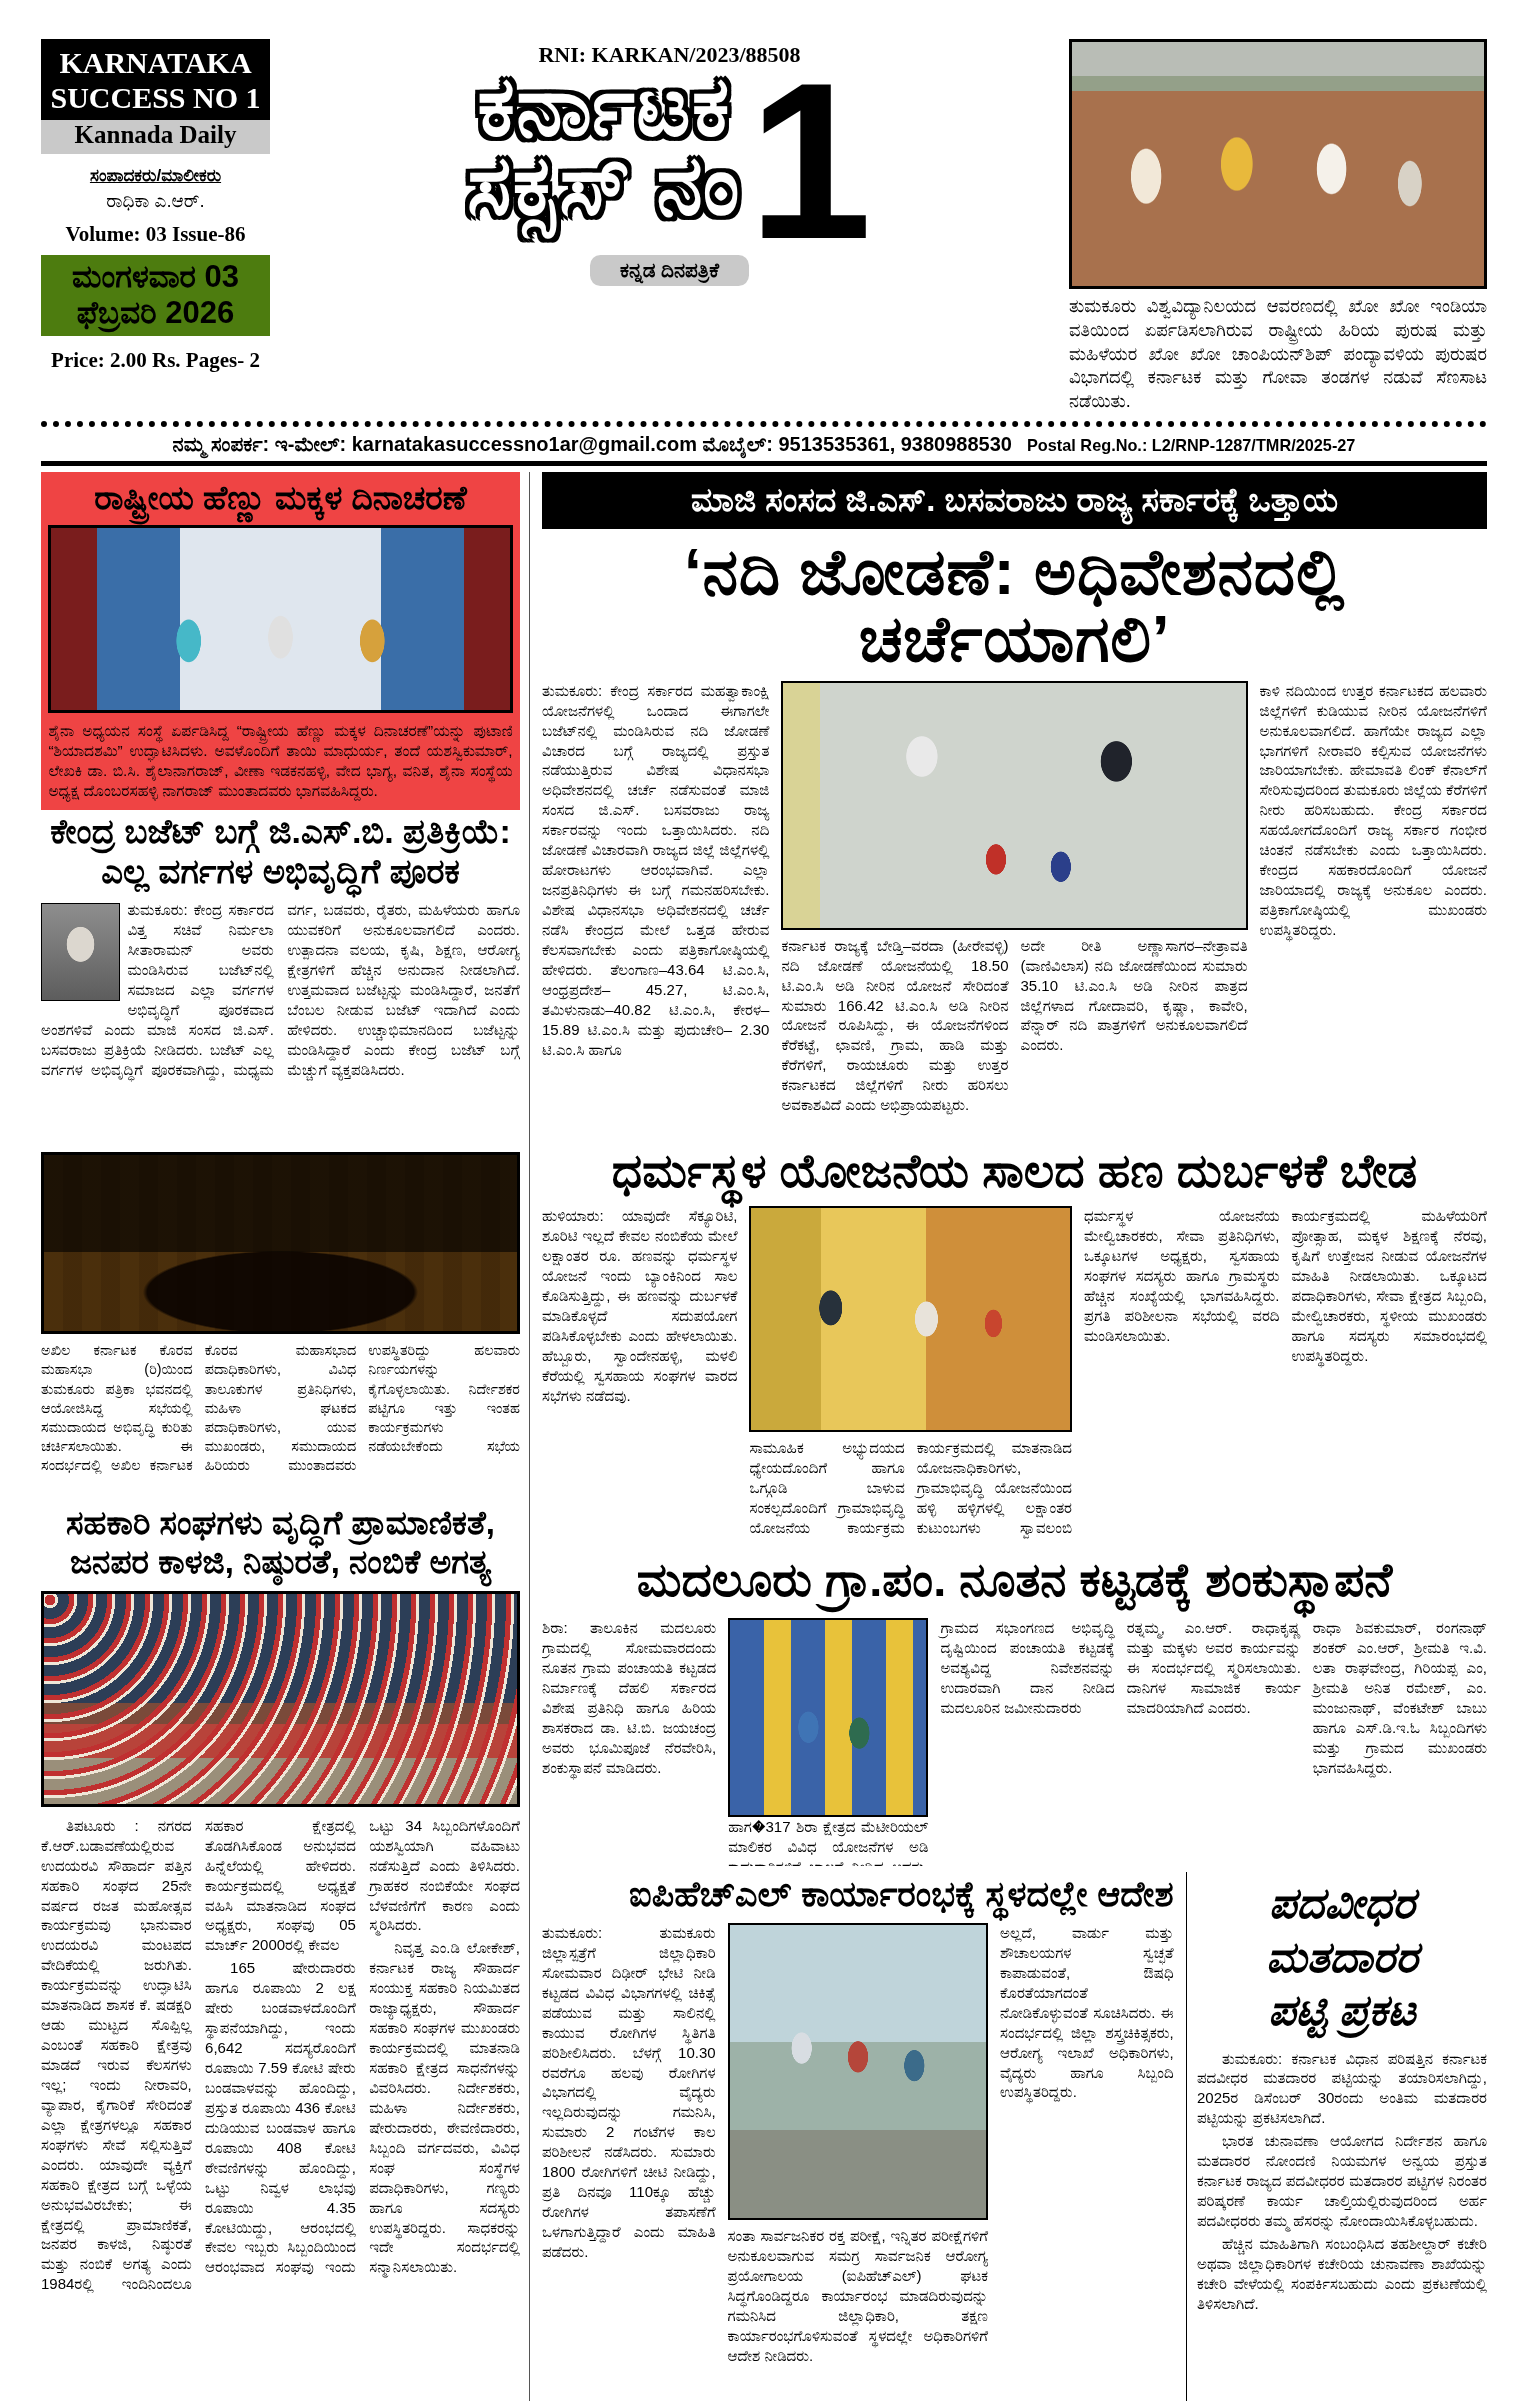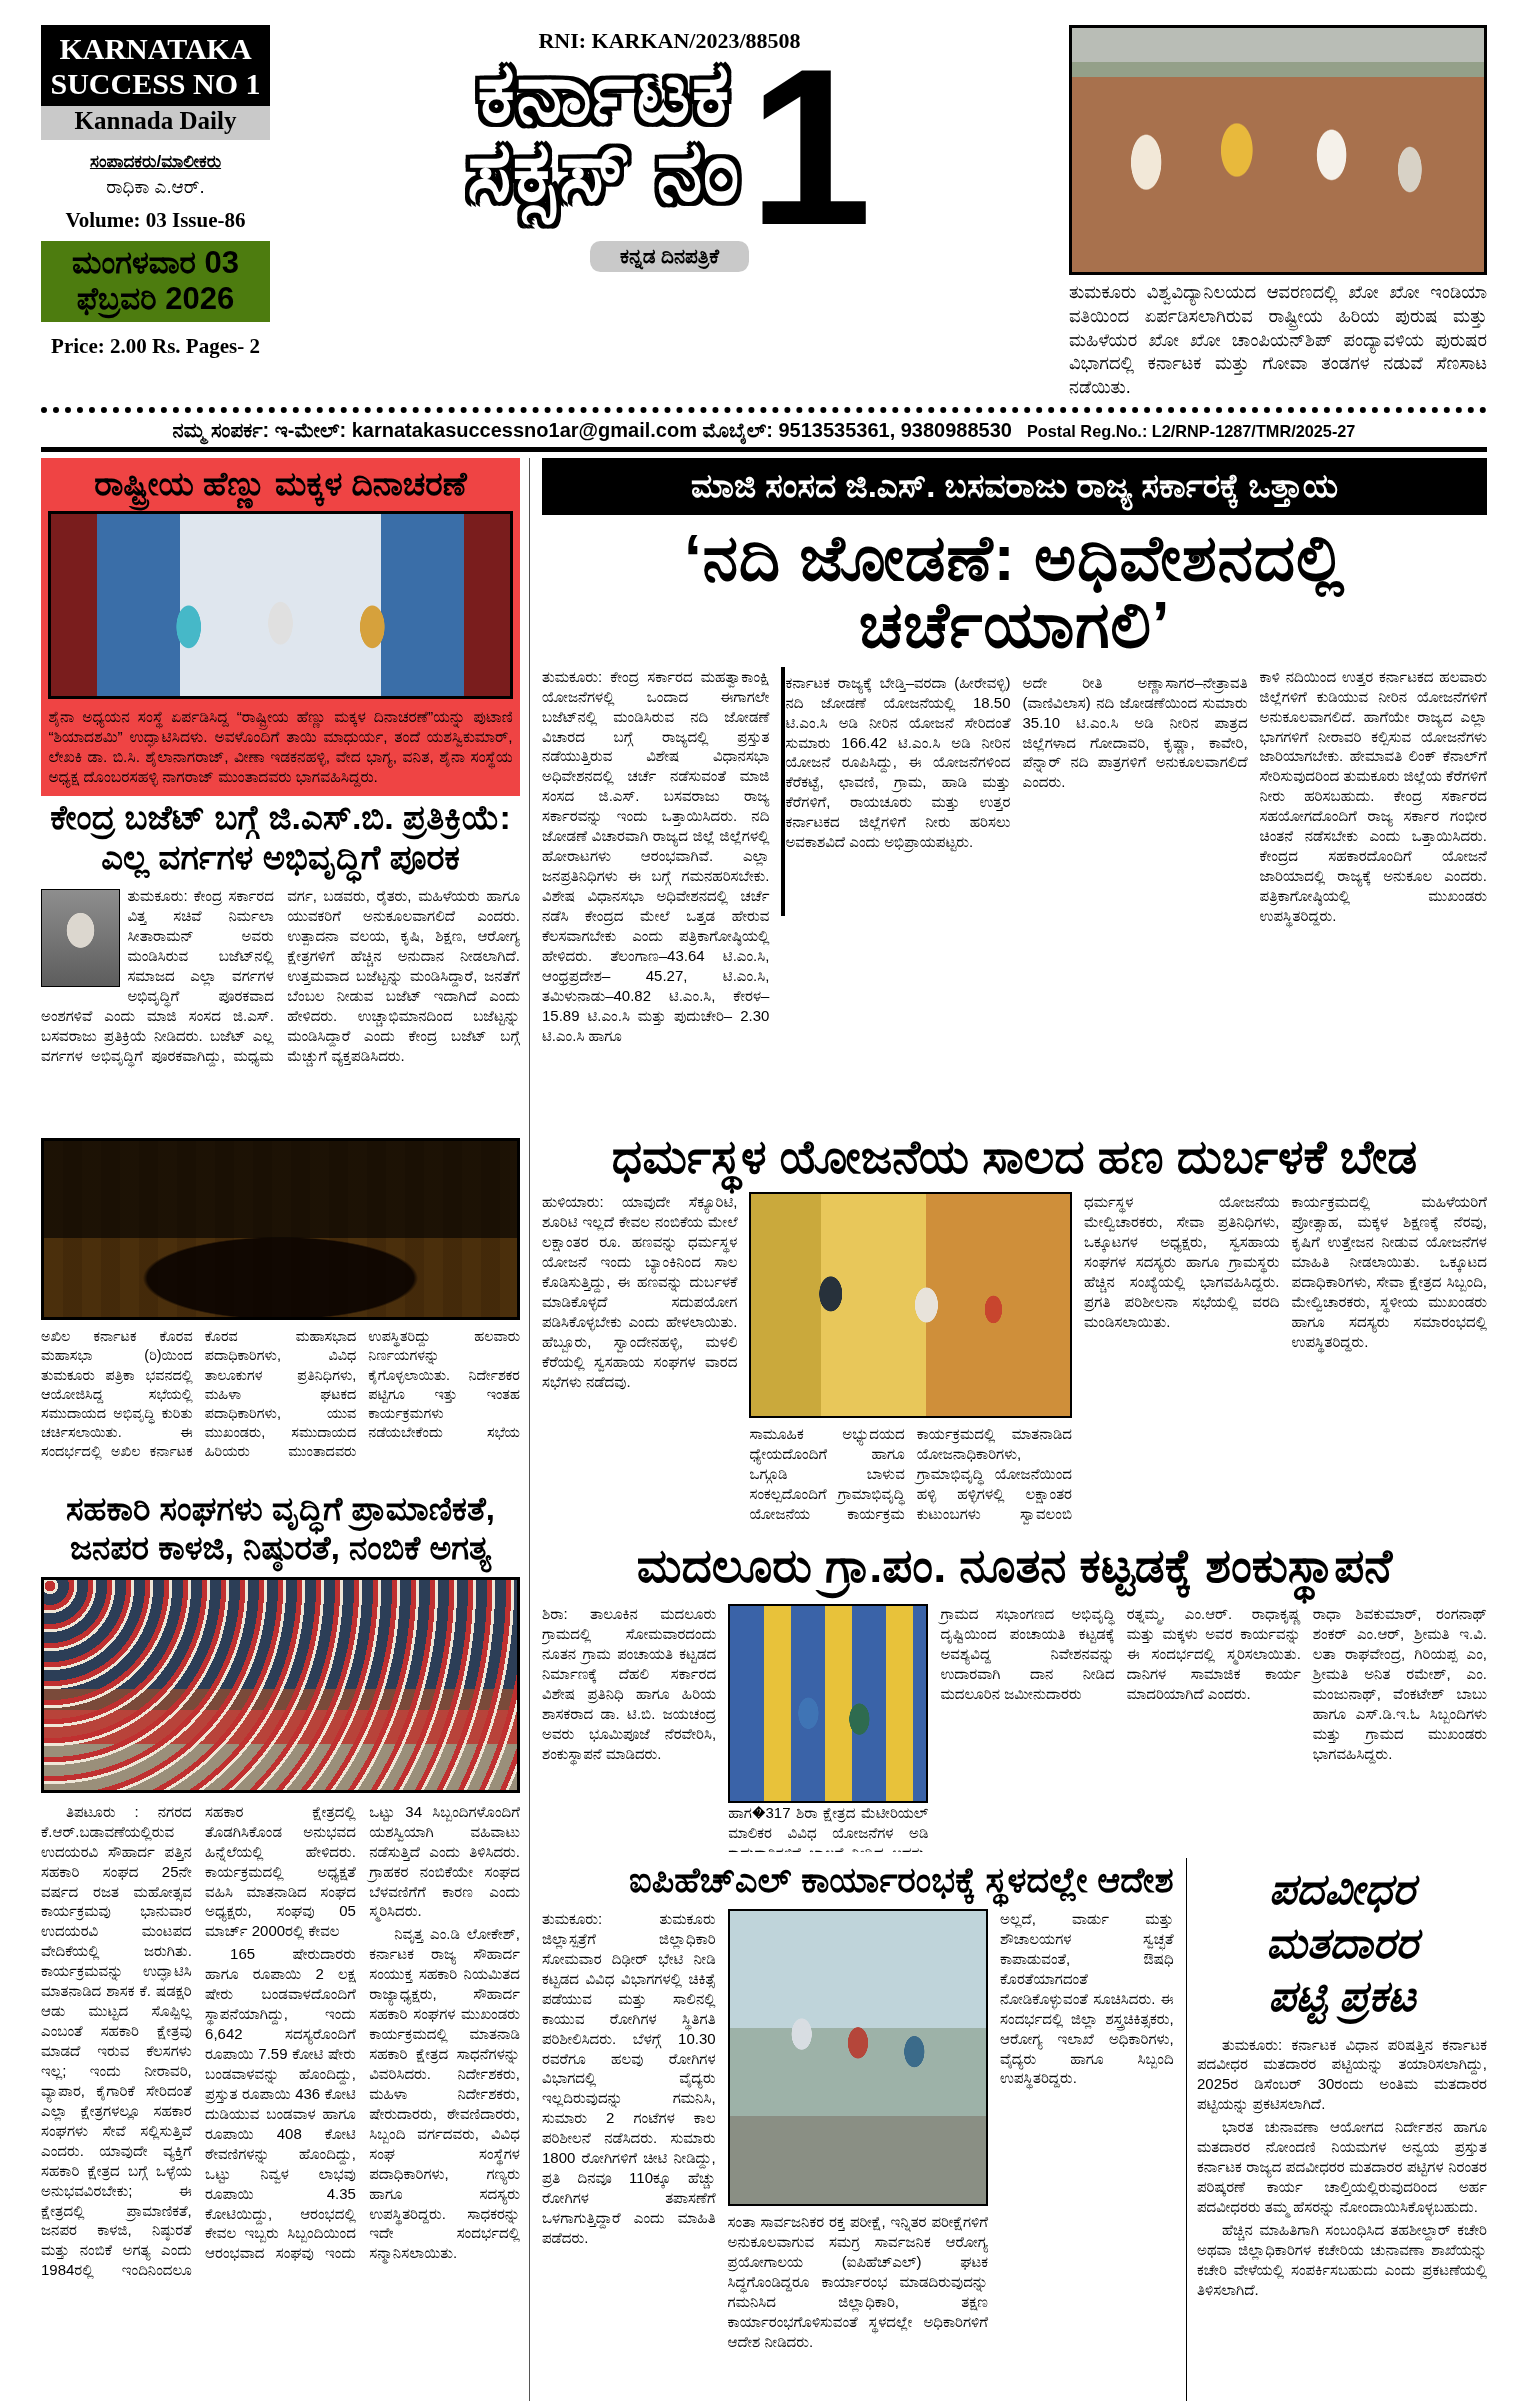--- a/index.html
+++ b/index.html
@@ -2,21 +2,21 @@
 <html style="font-size:12px"><head>
 <meta charset="utf-8">
 <style>
   html,body{margin:0;padding:0;background:#777;}
   .page{
     position:relative;width:1528px;height:2401px;background:#fff;margin:0 auto;
     font-family:"Liberation Sans",sans-serif;color:#000;overflow:hidden;
   }
   .serif{font-family:"Liberation Serif",serif;}
   
-  .header{display:flex;gap:13.3px;padding:25px 41px 0 41px;}
+  .header{display:flex;gap:13.3px;padding:39px 41px 0 41px;}
   .brand-col{width:229px;flex:none;text-align:center;}
   .brand-black{background:#000;color:#fff;font-family:"Liberation Serif",serif;font-weight:bold;
     font-size:30px;line-height:1.15;padding:7.4px 3px 4.4px;}
   .brand-gray{background:#c9c9c9;font-family:"Liberation Serif",serif;font-weight:bold;font-size:25px;padding:1.5px 0 4.4px;}
   .editor-label{font-weight:bold;font-size:17px;text-decoration:underline;margin-top:12px;}
   .editor-name{font-size:18.5px;margin-top:4.4px;}
   .volume{font-family:"Liberation Serif",serif;font-weight:bold;font-size:21px;margin-top:10.4px;}
   .date-bar{background:#4d7c0f;font-weight:bold;font-size:31px;padding:4.4px 1.5px;margin-top:7.4px;}
   .price{font-family:"Liberation Serif",serif;font-weight:bold;font-size:21px;margin-top:12px;}
   .mast-col{flex:1;text-align:center;position:relative;}
@@ -70,21 +70,21 @@
   .coop-head{font-weight:bold;font-size:33px;text-align:center;line-height:1.2;margin:16.3px 0 9px;}
   .coop-photo{height:210px;background:
      repeating-radial-gradient(circle at 6px 6px,#c03030 0 5.2px,#efe7d8 5.2px 8.1px,transparent 8.1px 19px),
      linear-gradient(#2c3e57 0 52%,#7a4a3a 52% 62%,#b8433a 62% 78%,#9a8f7a 78% 100%);}
   .coop-body{column-count:3;column-gap:13.3px;height:689px;overflow:hidden;margin-top:9px;font-size:15px;}
   
   .kicker{background:#000;color:#fff;font-weight:bold;font-size:33px;text-align:center;padding:9px 0;}
   .main-head{font-weight:bold;font-size:64px;text-align:center;line-height:1.05;padding:10.4px 0 7.4px;letter-spacing:0.7px;}
   .ma-body{display:flex;gap:12px;height:450px;overflow:hidden;}
   .ma-c{flex:1;min-width:0;}
-  .ma-mid{flex:2.05;display:flex;flex-direction:row;min-width:0;}
+  .ma-mid{flex:2.05;display:flex;flex-direction:column;min-width:0;}
   .press-photo{height:245px;border:2.2px solid #000;flex:none;background:
      radial-gradient(34px 44px at 30% 30%,#e9e9e9 0 45%,transparent 47%),
      radial-gradient(34px 44px at 72% 32%,#20232b 0 45%,transparent 47%),
      radial-gradient(22px 33px at 46% 72%,#c03028 0 45%,transparent 47%),
      radial-gradient(22px 33px at 60% 75%,#2b3f8a 0 45%,transparent 47%),
      linear-gradient(90deg,#d9d396 0 8%,#cfd4cd 8% 100%);}
   .ma-midcols{display:flex;gap:12px;flex:1;margin-top:6px;overflow:hidden;}
   .sec-head{font-weight:bold;font-size:47px;text-align:center;padding:12px 0 7.4px;}
   .dh-body{display:flex;gap:12px;height:334px;overflow:hidden;}
   .dh-mid{flex:1.65;display:flex;flex-direction:column;min-width:0;}

